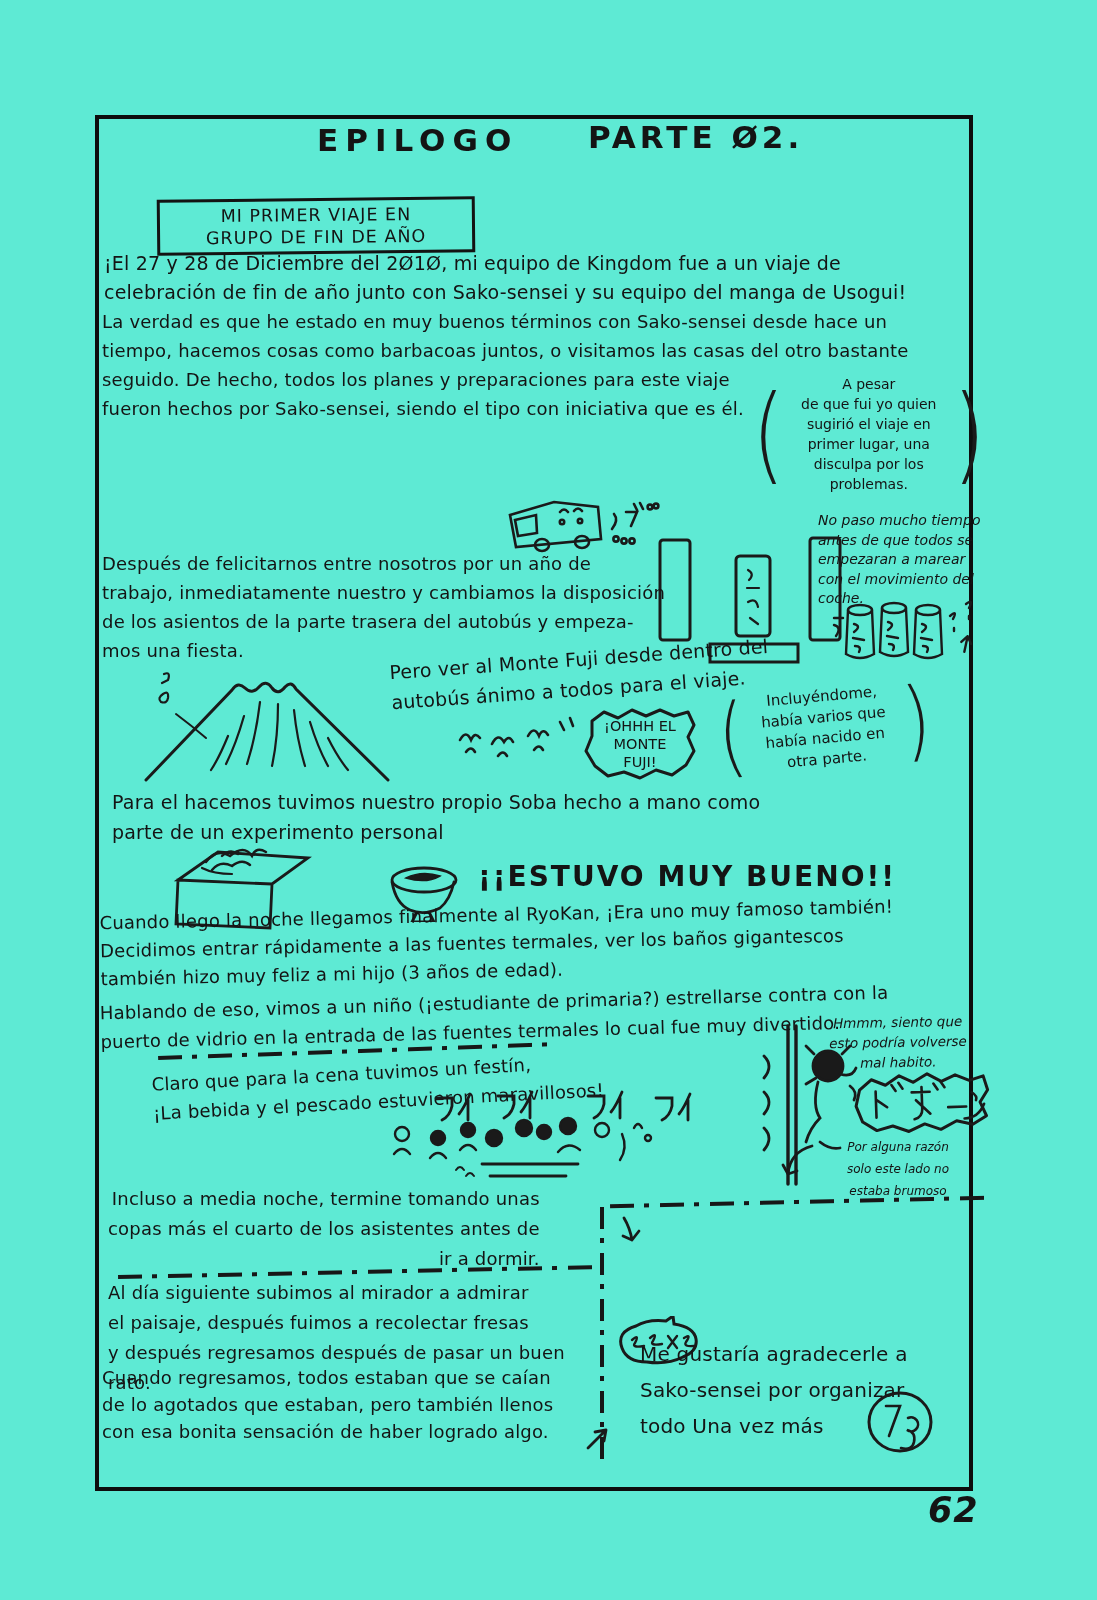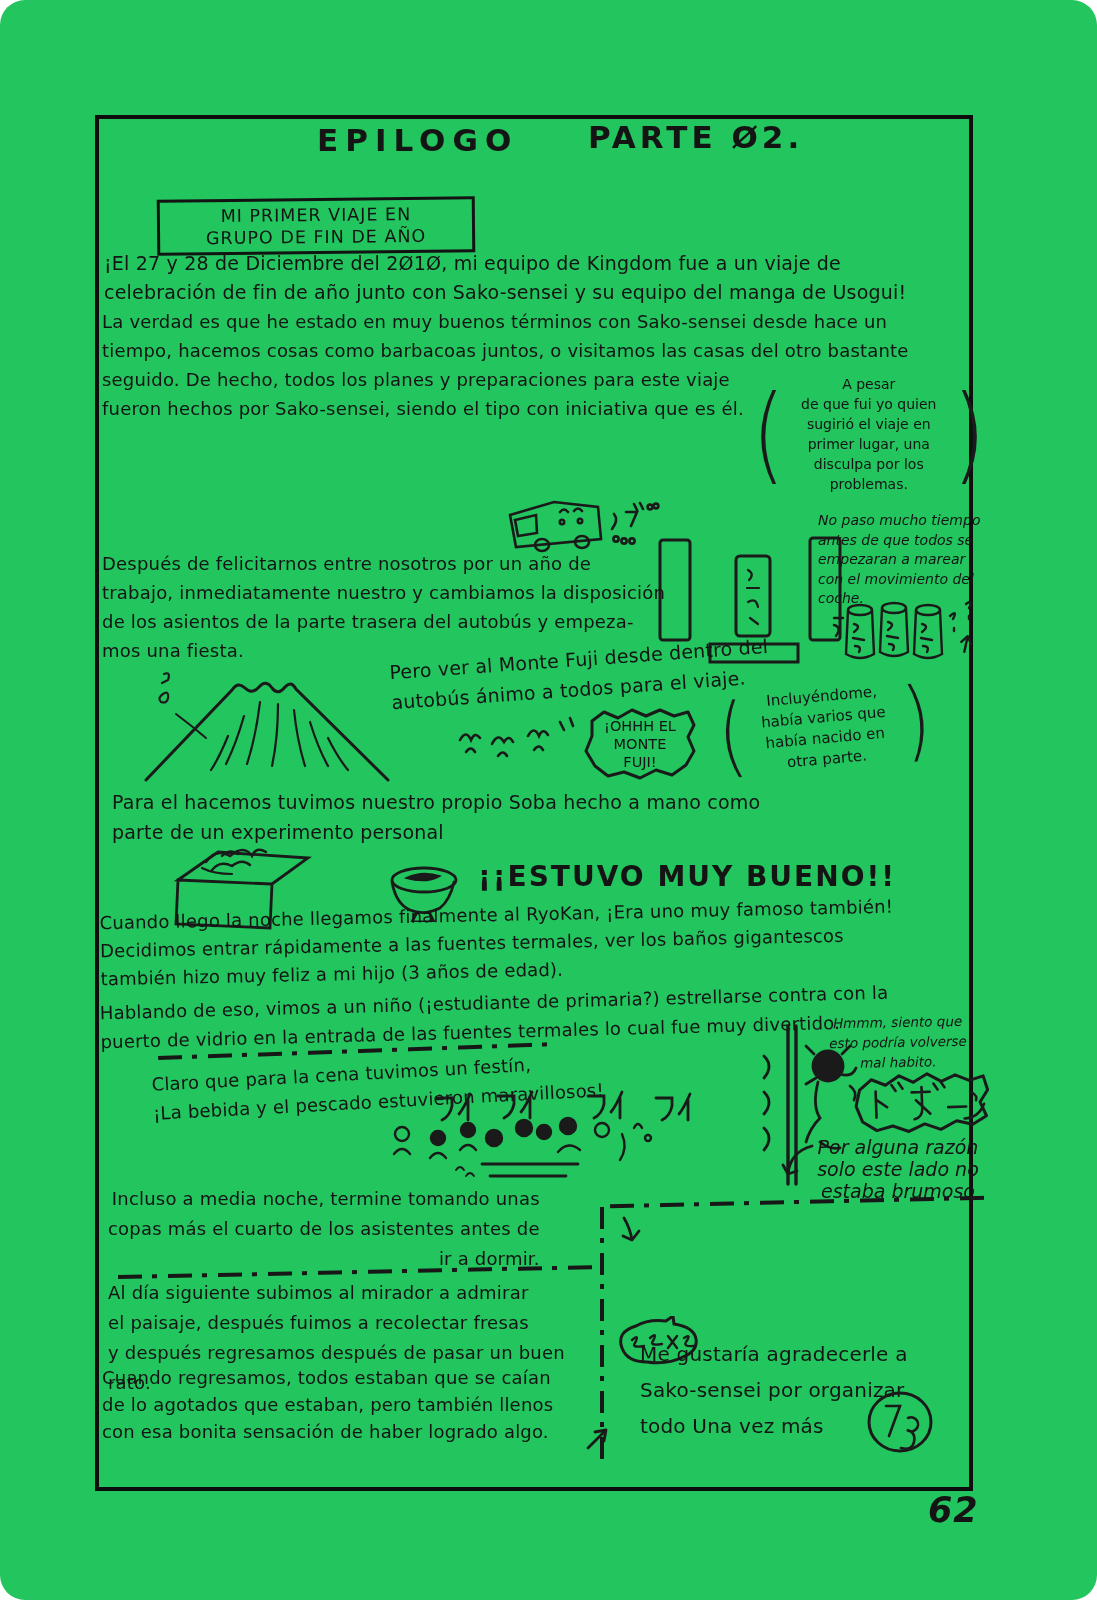--- a/index.html
+++ b/index.html
@@ -1,17 +1,17 @@
 <!DOCTYPE html>
 <html><head>
 <meta charset="utf-8">
 <style>
   html,body{margin:0;padding:0;background:#fff;}
-  .page{position:relative;width:1097px;height:1600px;background:#22c55e;color:#141414;
-        font-family:"DejaVu Sans",sans-serif;overflow:hidden;border-radius:25px;}
+  .page{position:relative;width:1097px;height:1600px;background:#5eead4;color:#141414;
+        font-family:"DejaVu Sans",sans-serif;overflow:hidden;}
   .frame{position:absolute;left:95px;top:115px;width:870px;height:1368px;border:4px solid #0d0d0d;}
   .abs{position:absolute;}
   .pre{white-space:pre;}
   .prec{white-space:pre;text-align:center;}
   .title{font-size:31px;letter-spacing:7px;font-weight:bold;}
   .body{font-size:18px;line-height:29px;letter-spacing:.2px;}
   .note{font-size:14px;line-height:20px;}
   .it{font-style:italic;}
   .headerbox{border:3px solid #131313;text-align:center;font-size:17.5px;line-height:22px;
              letter-spacing:1px;padding:3px 6px;transform:rotate(-.6deg);}
@@ -225,21 +225,21 @@
         <path d="M82 14 l4 6 M89 12 l4 6"></path>
         <path d="M96 38 h18"></path>
         <path d="M120 24 q6 4 4 8 M112 50 q14 0 20 -14"></path>
       </g>
     </svg>
   </div>
 
   <svg class="abs" style="left:780px;top:1140px;" width="36" height="44" viewBox="0 0 36 44" fill="none" stroke="#1a1a1a" stroke-width="2.8" stroke-linecap="round">
     <path d="M32 6 q-22 6 -24 28 M8 34 l-5 -9 M8 34 l9 -3"></path>
   </svg>
-  <div class="abs note it prec" style="left:812px;top:1136px;width:172px;font-size:19px;line-height:22px;">Por alguna razón
+  <div class="abs note it prec" style="left:812px;top:1136px;width:172px;font-size:12px;line-height:22px;">Por alguna razón
 solo este lado no
 estaba brumoso</div>
 
   <div class="abs body pre" style="left:108px;top:1184px;line-height:30px;text-align:right;">Incluso a media noche, termine tomando unas
 copas más el cuarto de los asistentes antes de
 ir a dormir.</div>
 
   <div class="abs dd-h" style="left:610px;top:1200px;width:378px;transform:rotate(-1.3deg);"></div>
   <div class="abs dd-v" style="left:600px;top:1207px;height:258px;"></div>
 

